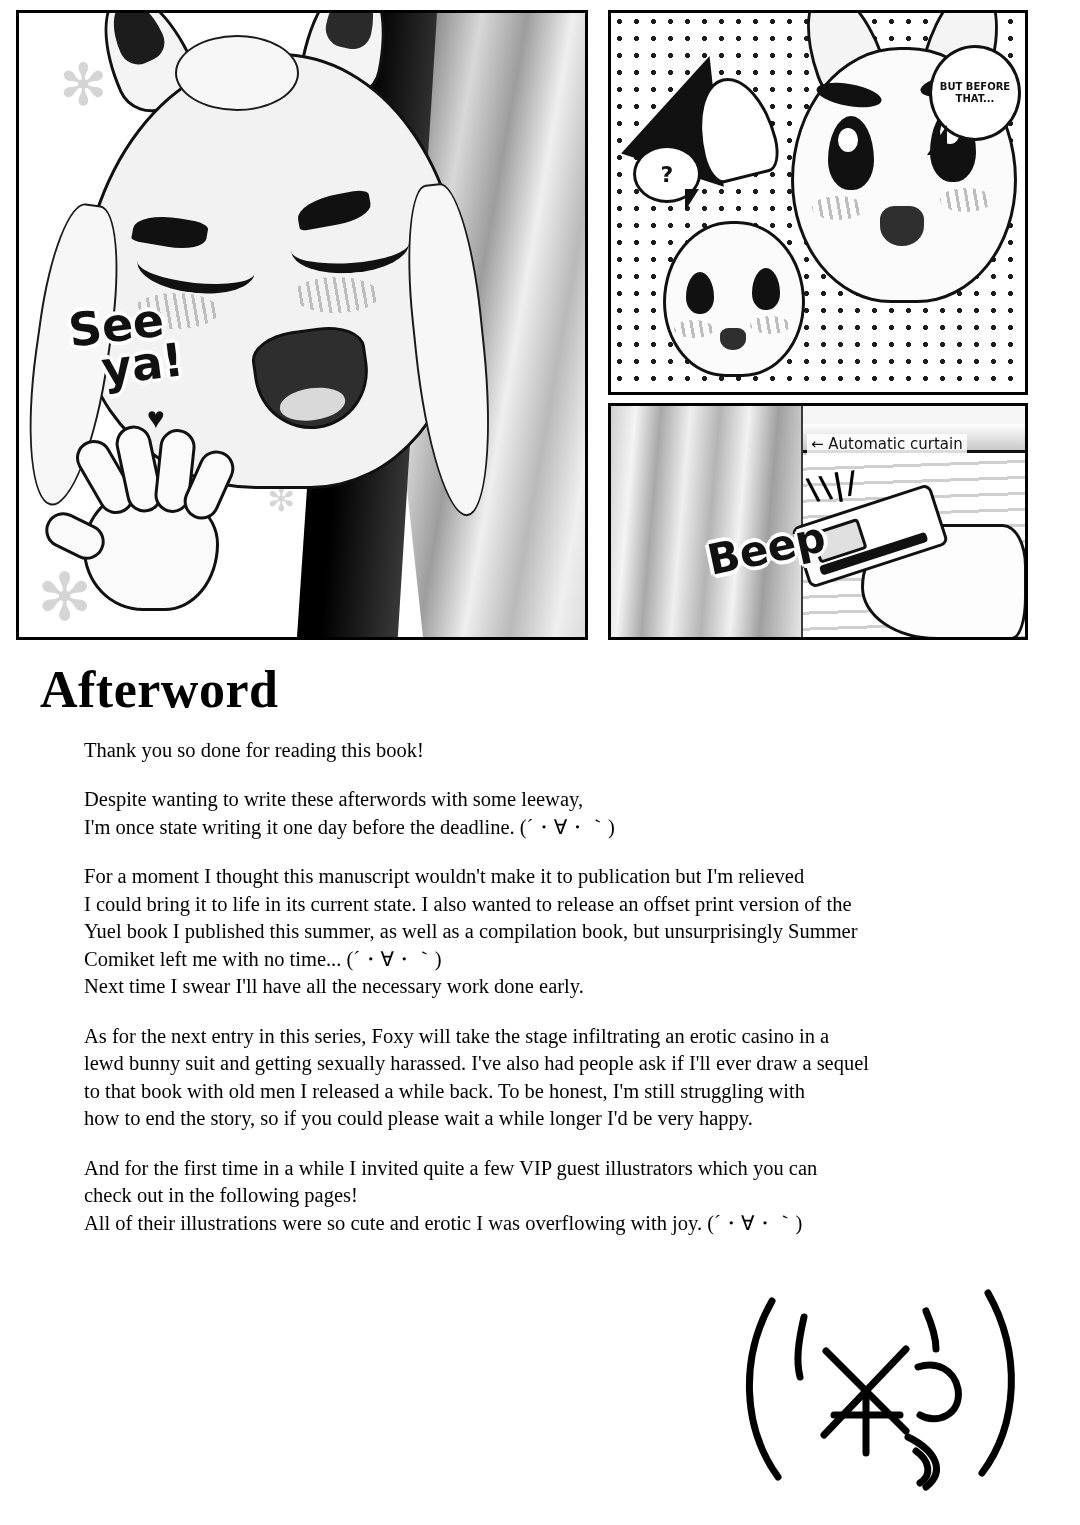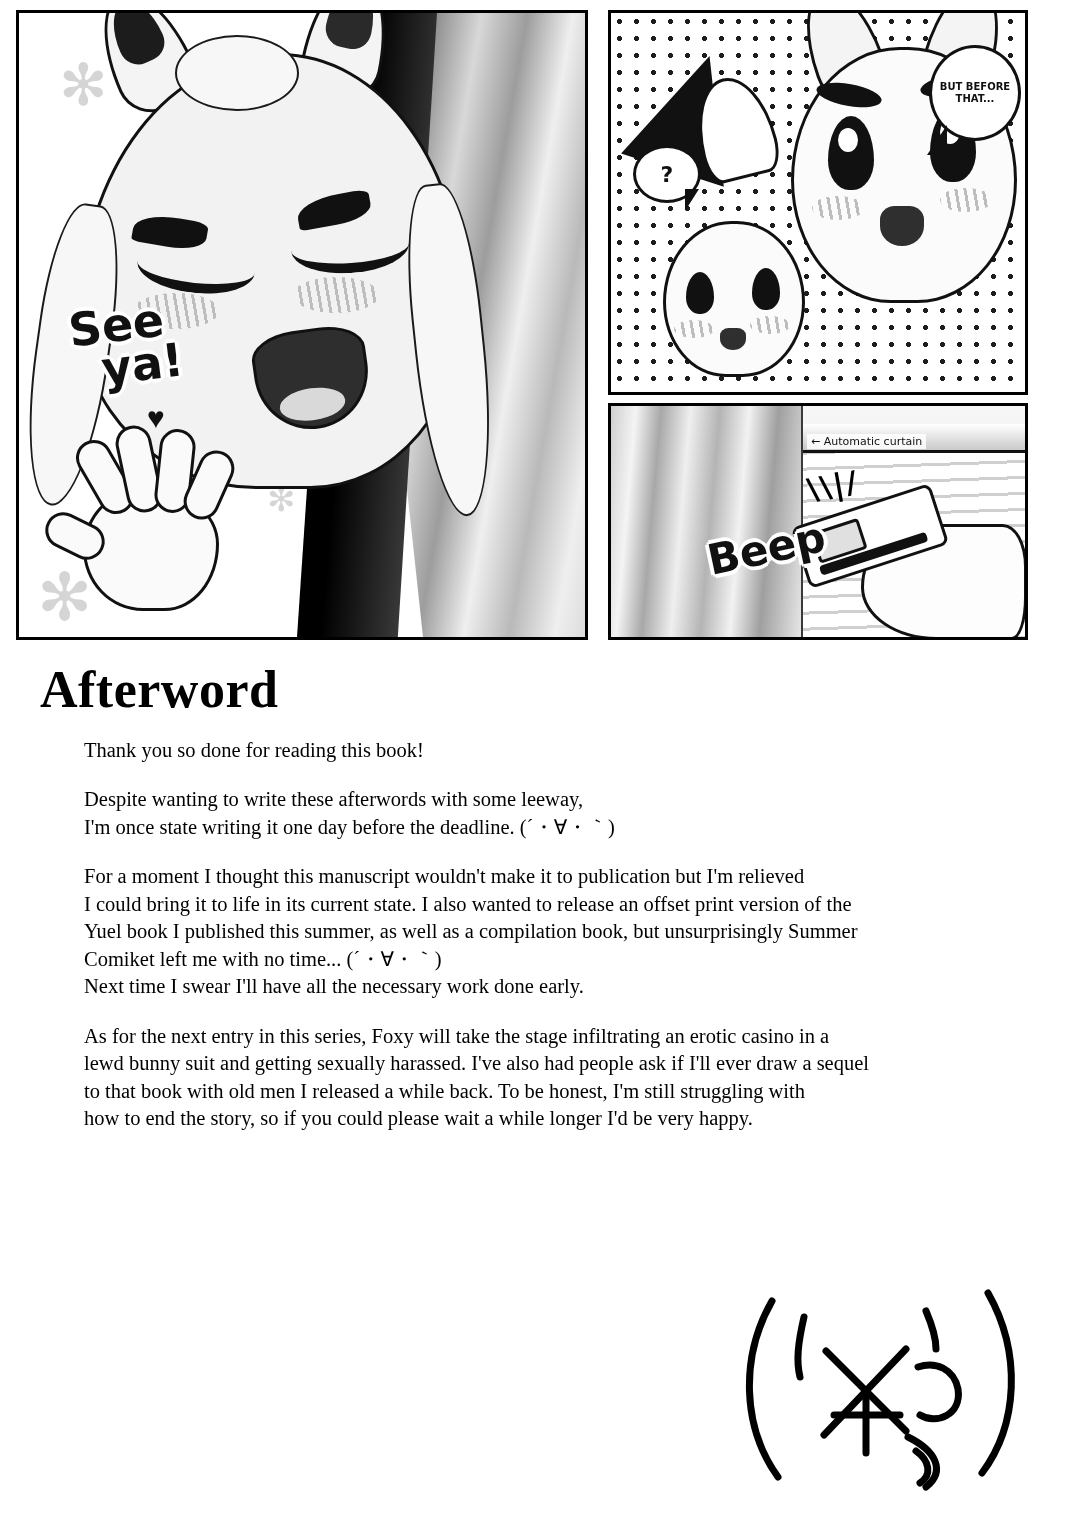--- a/index.html
+++ b/index.html
@@ -315,21 +315,21 @@
       linear-gradient(95deg,
         #cfcfcf 0%, #f4f4f4 12%, #a8a8a8 24%,
         #efefef 38%, #b4b4b4 52%, #f2f2f2 66%,
         #9f9f9f 80%, #e6e6e6 100%);
     border-right: 2px solid #3a3a3a;
   }
   .p3-label {
     position: absolute;
     left: 196px; top: 28px;
     font-family: "DejaVu Sans", sans-serif;
-    font-size: 11px;
+    font-size: 15px;
     color: #111;
     background: rgba(255,255,255,0.85);
     padding: 1px 4px;
     white-space: nowrap;
   }
   .remote {
     position: absolute;
     left: 186px; top: 98px;
     width: 140px; height: 58px;
     background: #fff;
@@ -525,20 +525,23 @@
 I'm once state writing it one day before the deadline. (´・∀・｀)</p>
     <p>For a moment I thought this manuscript wouldn't make it to publication but I'm relieved
 I could bring it to life in its current state. I also wanted to release an offset print version of the
 Yuel book I published this summer, as well as a compilation book, but unsurprisingly Summer
 Comiket left me with no time... (´・∀・｀)
 Next time I swear I'll have all the necessary work done early.</p>
     <p>As for the next entry in this series, Foxy will take the stage infiltrating an erotic casino in a
 lewd bunny suit and getting sexually harassed. I've also had people ask if I'll ever draw a sequel
 to that book with old men I released a while back. To be honest, I'm still struggling with
 how to end the story, so if you could please wait a while longer I'd be very happy.</p>
+    <p>And for the first time in a while I invited quite a few VIP guest illustrators which you can
+check out in the following pages!
+All of their illustrations were so cute and erotic I was overflowing with joy. (´・∀・｀)</p>
   </div>
 </div>
 
 <div class="signature">
   <svg width="300" height="240" viewBox="0 0 300 240" fill="none" stroke="#000" stroke-width="7" stroke-linecap="round" stroke-linejoin="round">
     <path d="M42 36 C10 92, 12 162, 48 212"></path>
     <path d="M258 28 C292 88, 288 160, 252 208"></path>
     <path d="M74 52 C68 78, 66 96, 70 112"></path>
     <path d="M96 86 L176 166"></path>
     <path d="M176 84 L94 170"></path>

